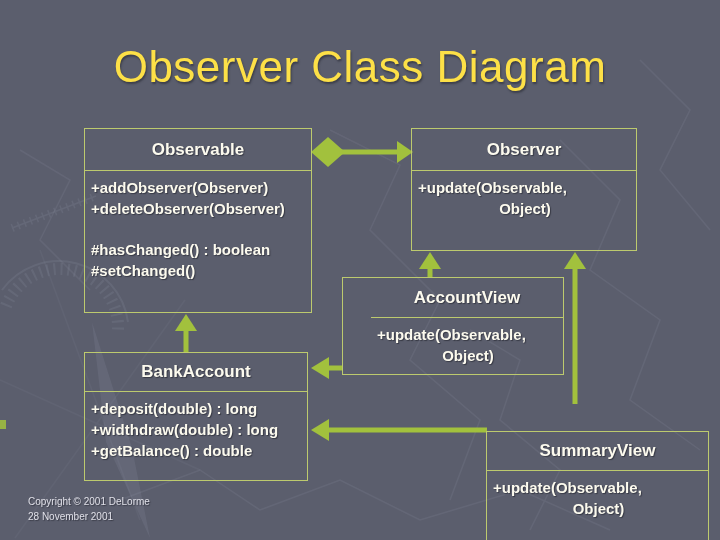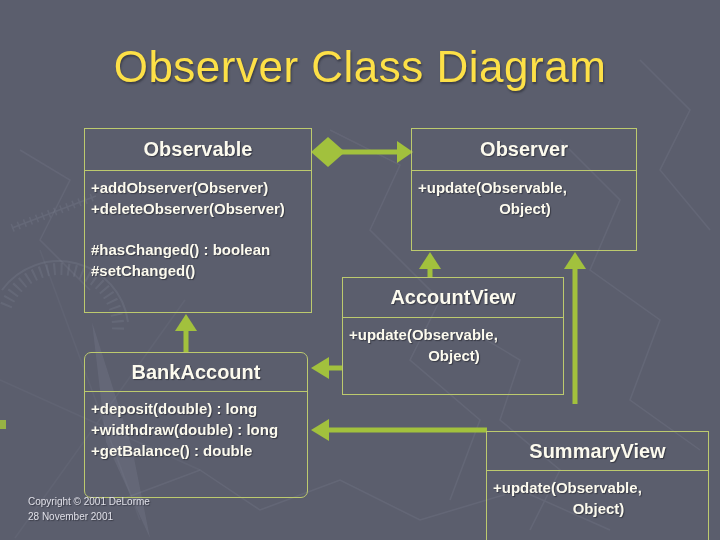--- a/index.html
+++ b/index.html
@@ -27,38 +27,38 @@
     position: absolute;
     box-sizing: border-box;
     border: 1.5px solid #bdca6e;
     color: #fcfaee;
     text-shadow: 1px 1px 1px rgba(35,37,46,0.65);
   }
   .uml-header {
     box-sizing: border-box;
     border-bottom: 1.5px solid #bdca6e;
     display: flex; align-items: center; justify-content: center;
-    font-size: 20px; font-weight: 700; text-align: right;
+    font-size: 17px; font-weight: 700; text-align: right;
   }
   .uml-methods {
     padding: 6px 4px 0 6px;
     font-size: 15px; font-weight: 700;
     line-height: 21px;
     white-space: nowrap;
   }
   .uml-methods .centered { text-align: center; white-space: normal; }
   .gap-top { margin-top: 20px; }
 
   .box-observable   { left: 84px;  top: 128px; width: 228px; height: 185px; }
   .box-observable   .uml-header { height: 42px; }
   .box-observer     { left: 411px; top: 128px; width: 226px; height: 123px; }
   .box-observer     .uml-header { height: 42px; }
-  .box-accountview  { left: 342px; top: 277px; width: 222px; height: 118px; }
+  .box-accountview  { left: 342px; top: 277px; width: 222px; height: 98px; padding-left: 28px; }
   .box-accountview  .uml-header { height: 40px; }
-  .box-bankaccount  { left: 84px;  top: 352px; width: 224px; height: 146px; border-radius: 7px; }
+  .box-bankaccount  { left: 84px;  top: 352px; width: 224px; height: 129px; }
   .box-bankaccount  .uml-header { height: 39px; }
   .box-summaryview  { left: 486px; top: 403px; width: 223px; height: 152px; margin-top: 28px; }
   .box-summaryview  .uml-header { height: 39px; }
 
   .slide-footer {
     position: absolute;
     left: 28px; top: 494px;
     font-size: 10px;
     line-height: 15px;
     color: #e0e0e8;

